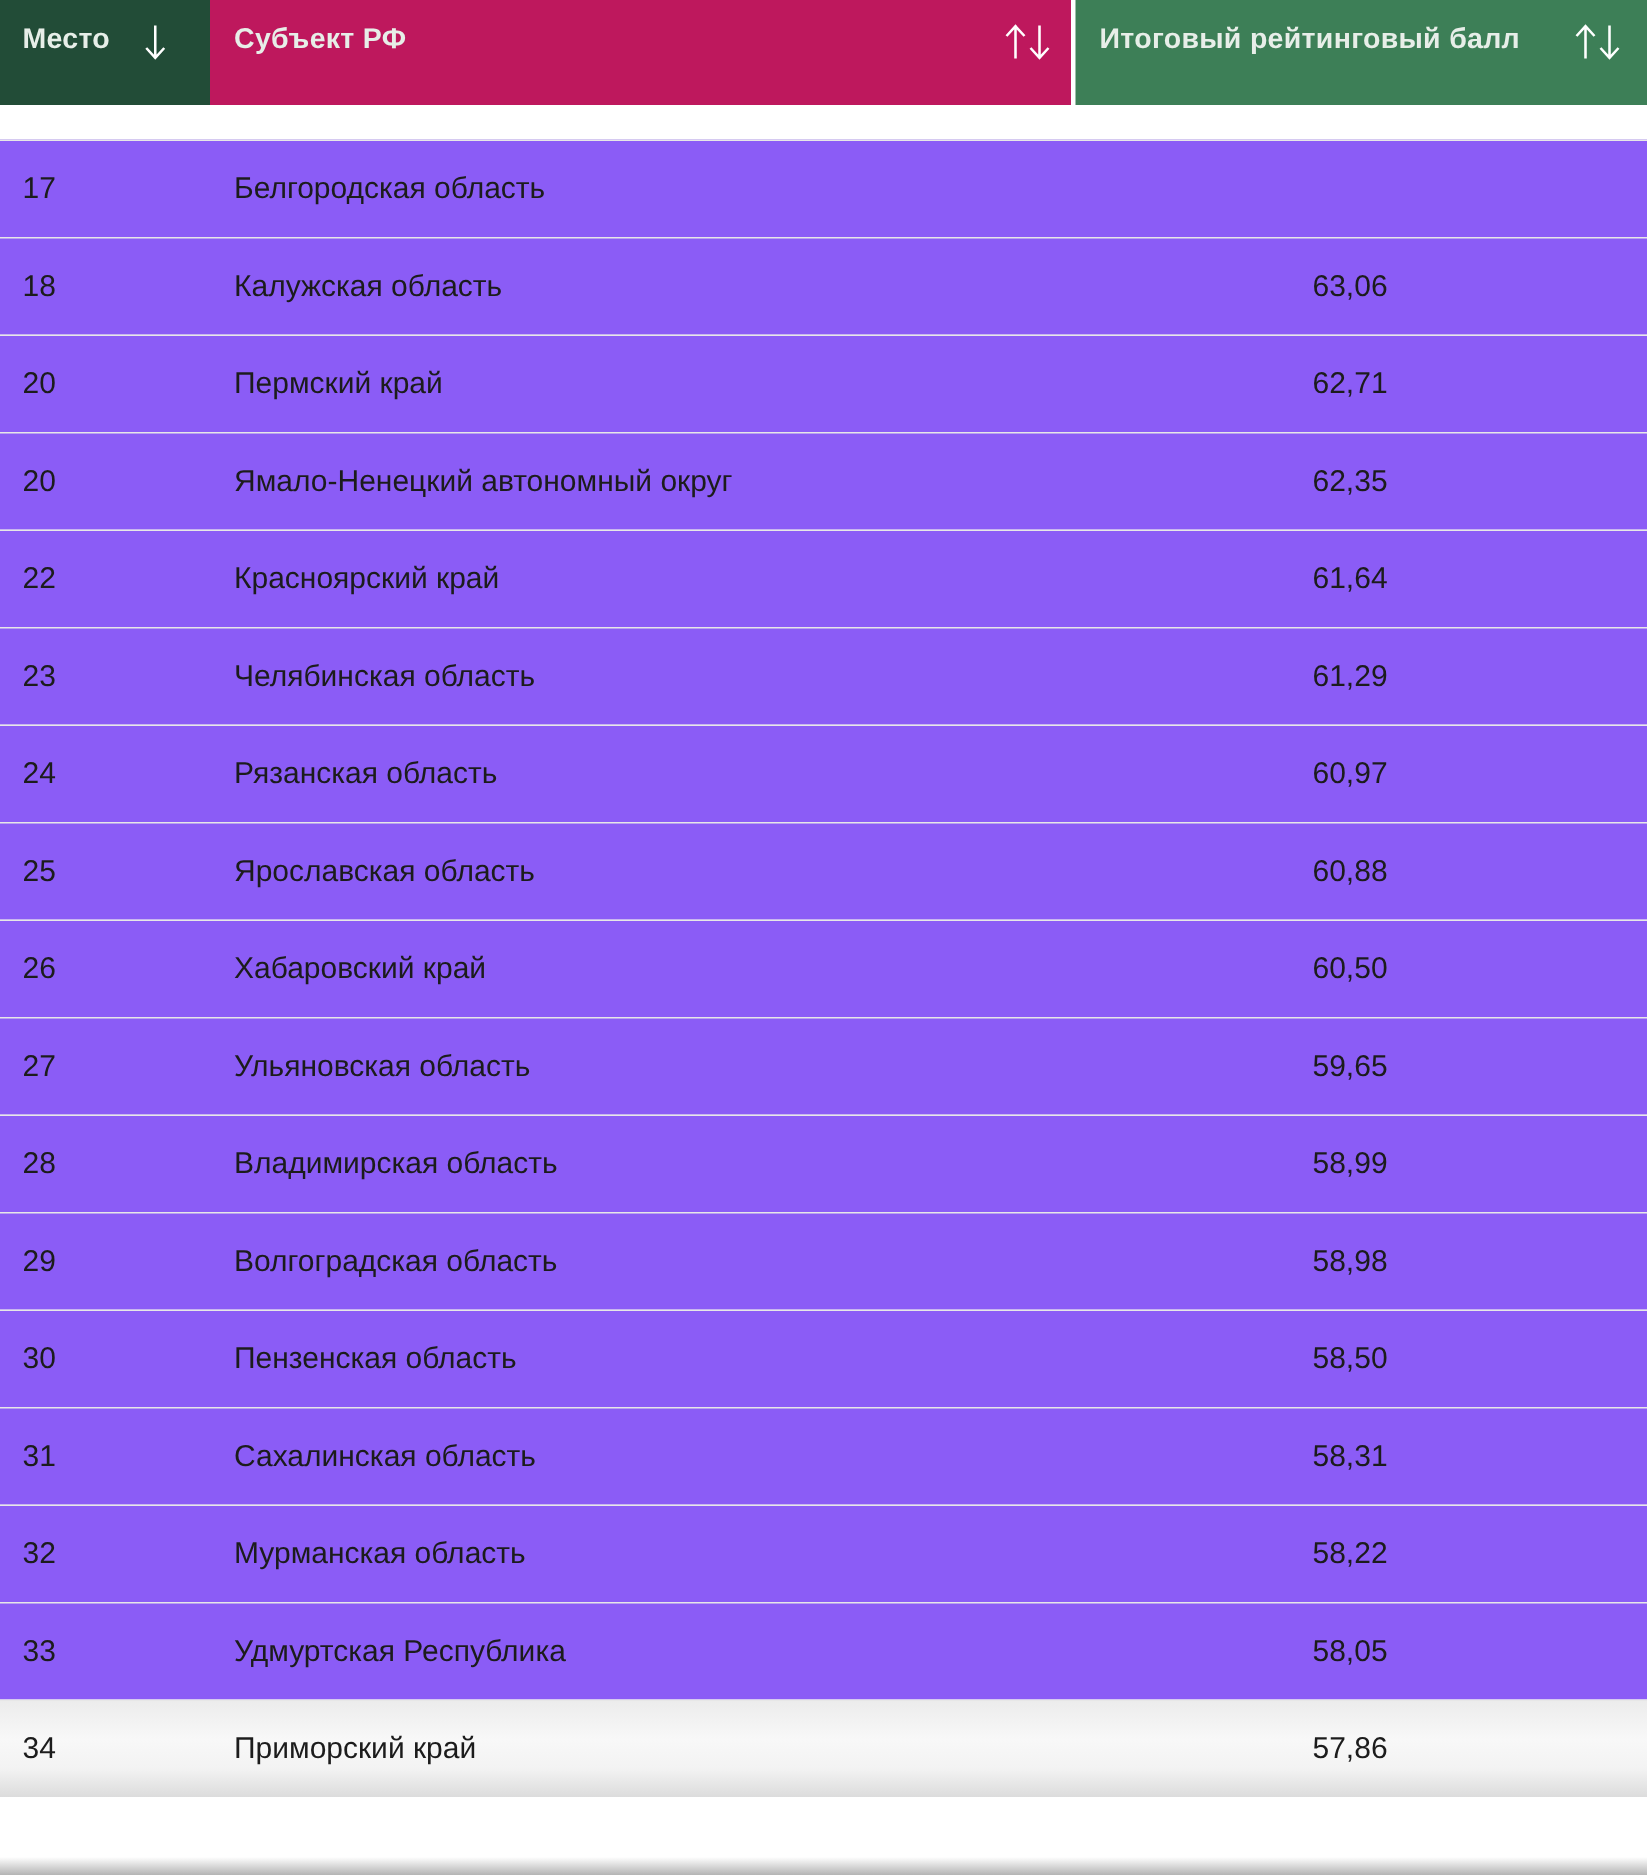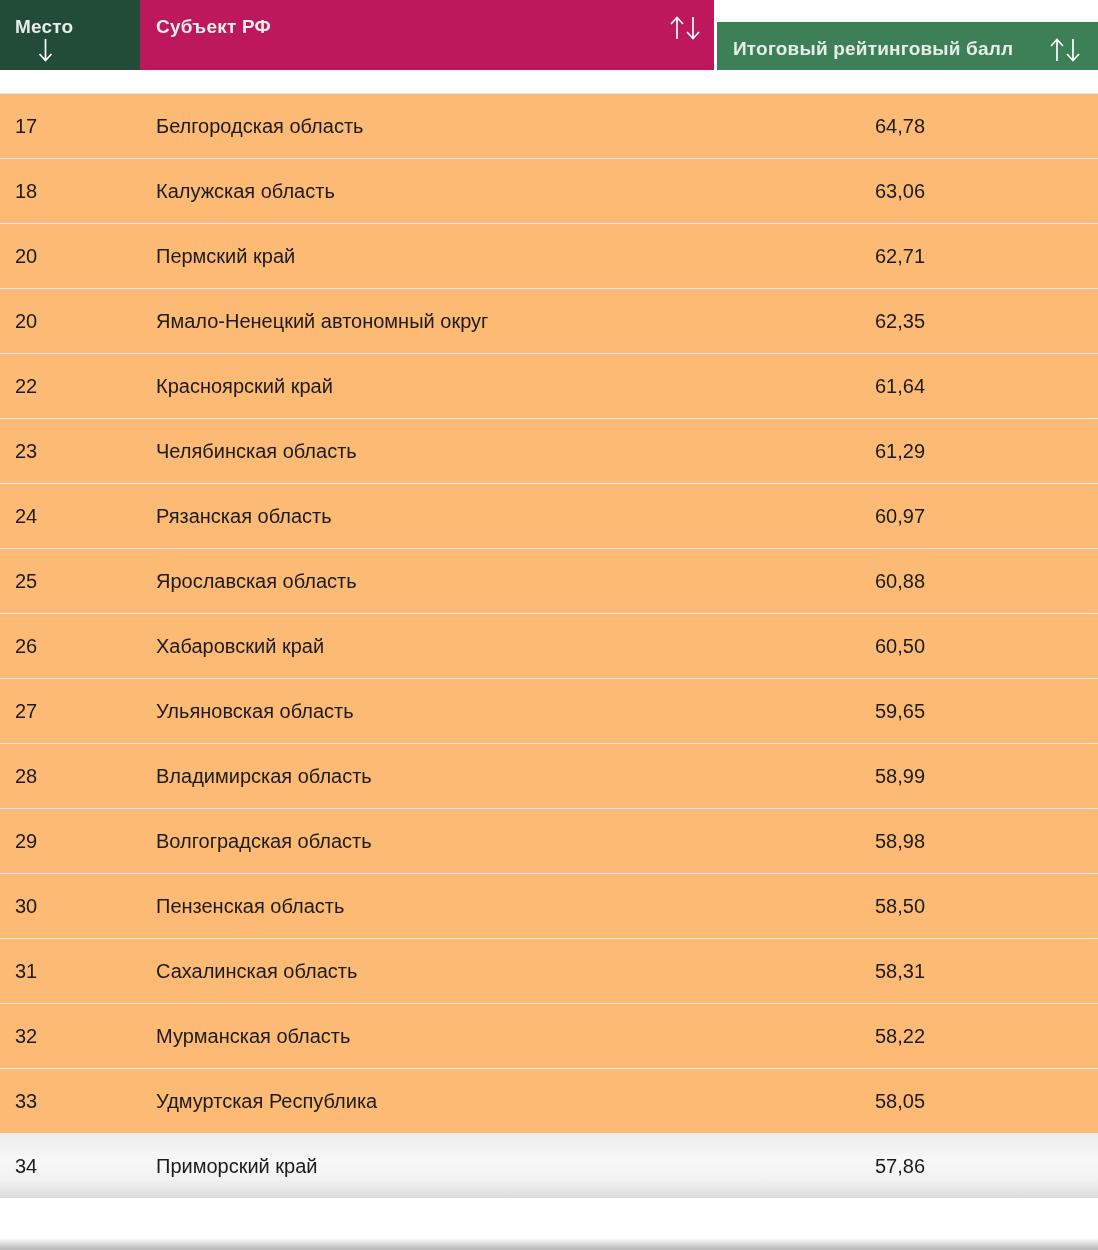--- a/index.html
+++ b/index.html
@@ -30,57 +30,55 @@
     font-size: 19px;
     font-weight: 600;
     letter-spacing: 0.2px;
     cursor: pointer;
     user-select: none;
   }
   .th-rank {
     width: 140px;
     background: #224c37;
     padding-left: 15px;
-    flex-direction: column;
   }
   .th-region {
     width: 574px;
     background: #be185d;
     padding-left: 16px;
     padding-right: 12px;
   }
   .th-gap {
     width: 3px;
     background: #ffffff;
   }
   .th-score {
     width: 381px;
     background: #3d7f57;
     padding-left: 16px;
     padding-right: 16px;
-    margin-top: 22px;
   }
   .sort-icon {
     display: inline-flex;
     align-items: center;
     margin-top: -2px;
   }
   .th-rank .sort-icon { margin-left: 22px; }
   .th-region .sort-icon, .th-score .sort-icon { margin-left: auto; }
   
   .spacer { height: 23px; background: #ffffff; }
   .row {
     display: flex;
     align-items: center;
     height: 65px;
     box-sizing: border-box;
     border-top: 1px solid #e7e7e7;
     font-size: 20px;
     color: #1c1c1c;
-    background: #fdba74;
+    background: #8b5cf6;
   }
   .row.last {
     background: linear-gradient(180deg, #ececec 0%, #f8f8f8 40%, #f3f3f3 70%, #dcdcdc 100%);
   }
   .cell { box-sizing: border-box; }
   .cell-rank {
     width: 140px;
     padding-left: 15px;
   }
   .cell-region {
@@ -138,21 +136,20 @@
       </span>
     </div>
   </div>
 
   <div class="spacer"></div>
 
   <div>
       <div class="row">
         <div class="cell cell-rank">17</div>
         <div class="cell cell-region">Белгородская область</div>
-        <div class="cell cell-score">64,78</div>
       </div>
       <div class="row">
         <div class="cell cell-rank">18</div>
         <div class="cell cell-region">Калужская область</div>
         <div class="cell cell-score">63,06</div>
       </div>
       <div class="row">
         <div class="cell cell-rank">20</div>
         <div class="cell cell-region">Пермский край</div>
         <div class="cell cell-score">62,71</div>

